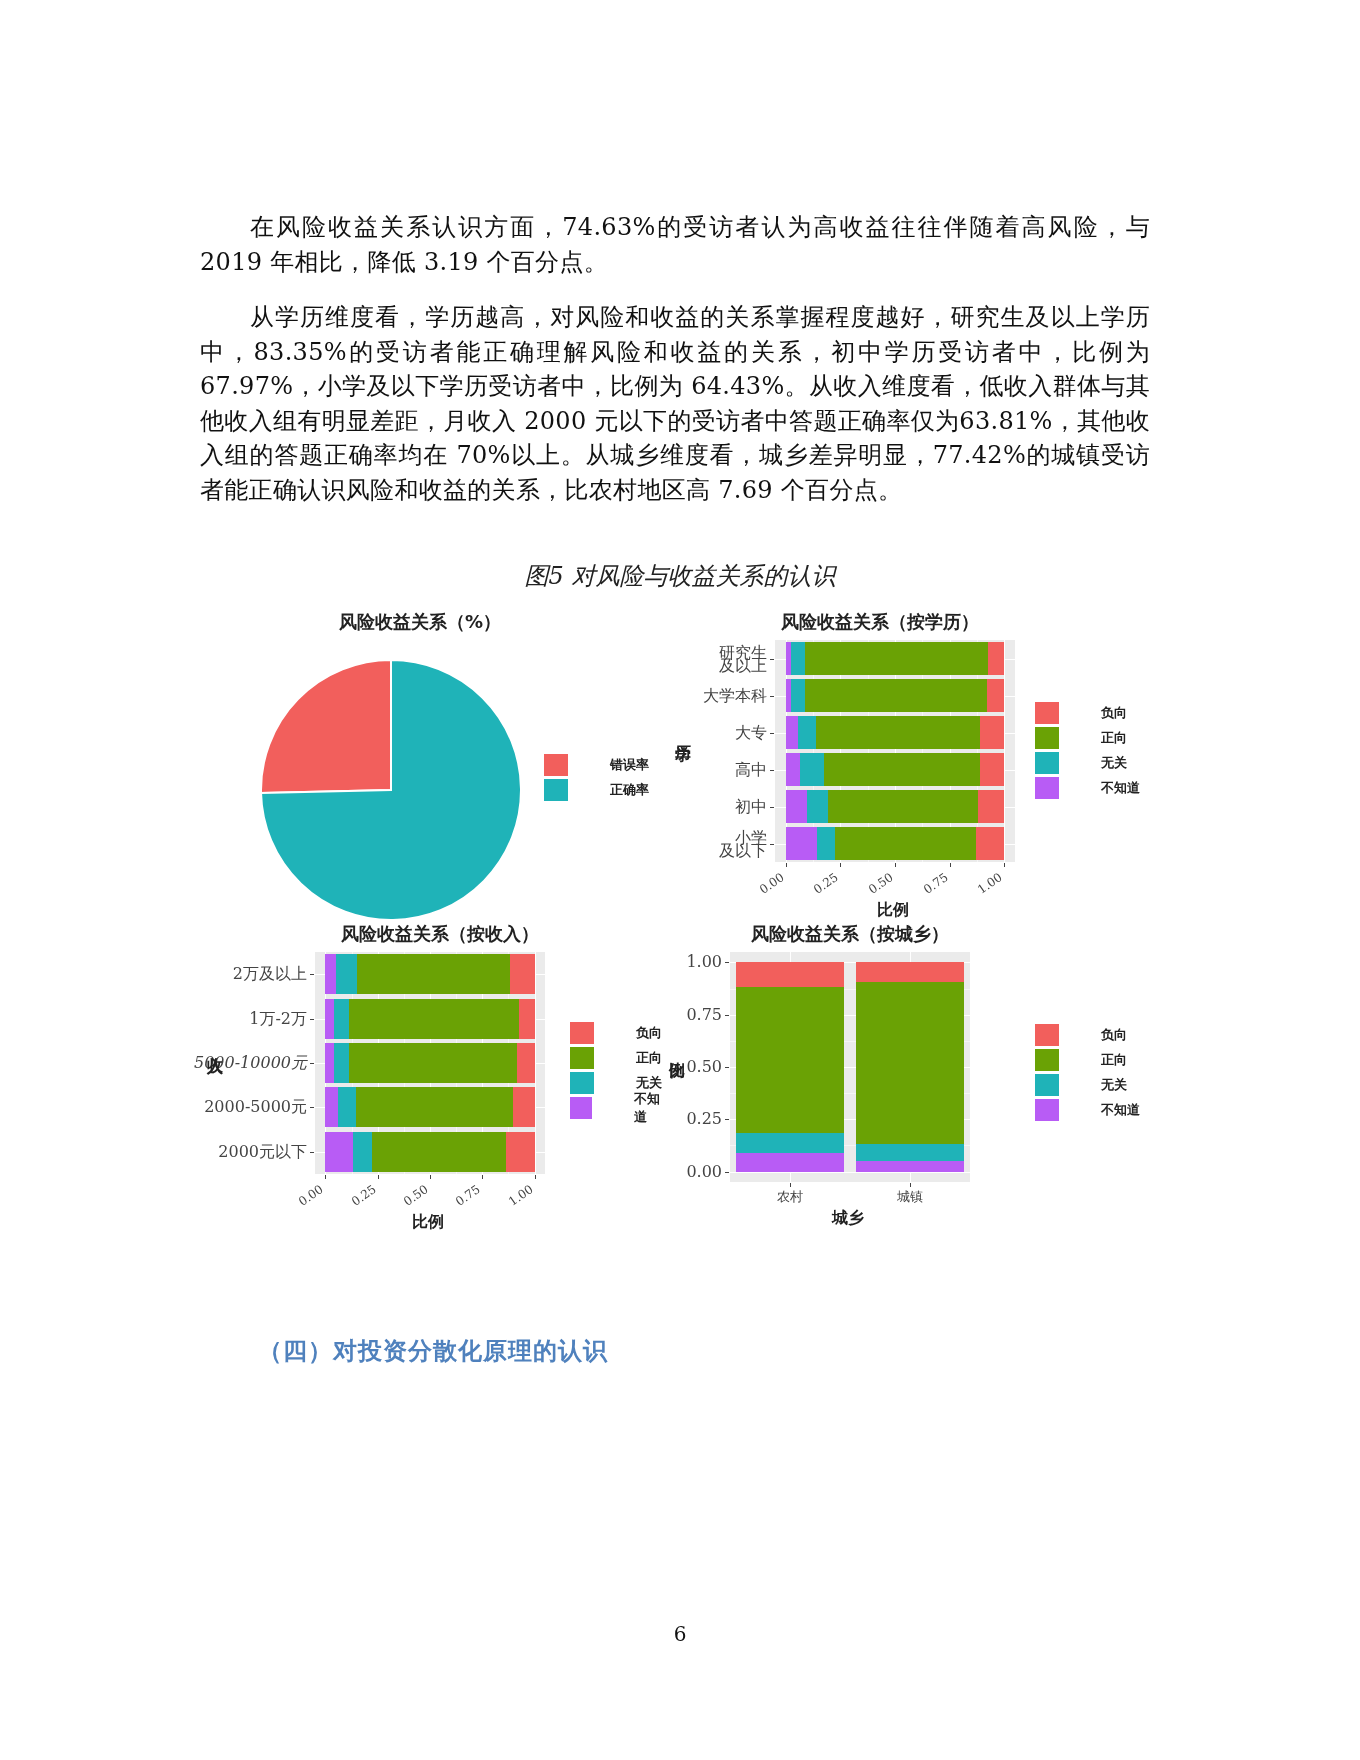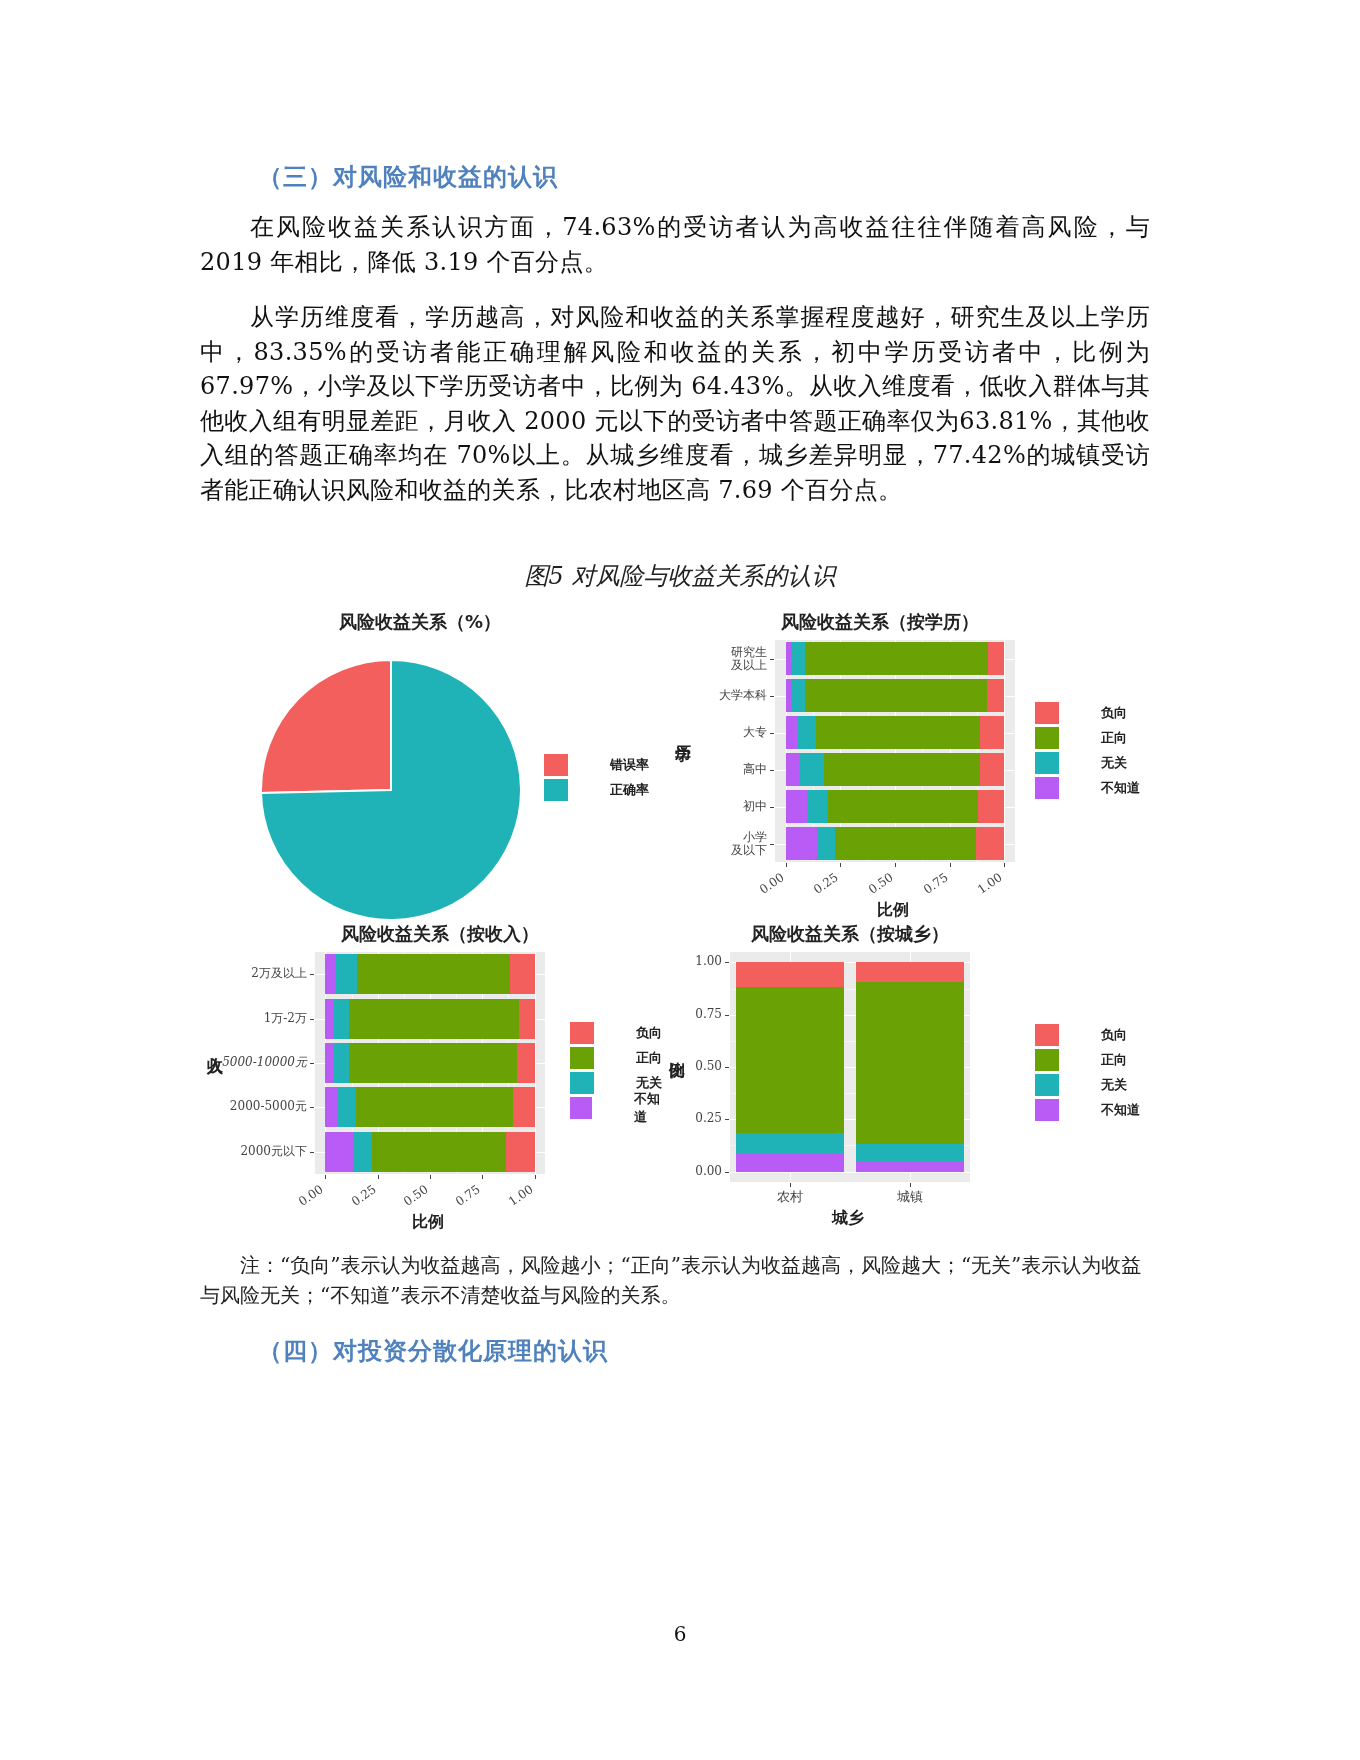--- a/index.html
+++ b/index.html
@@ -16,38 +16,37 @@
   .ctitle{position:absolute;font-family:"DejaVu Sans","Liberation Sans",sans-serif;font-weight:bold;
           font-size:18px;color:#222;text-align:center;white-space:nowrap;}
   .panel{position:absolute;background:#ebebeb;}
   .gridv{position:absolute;top:0;bottom:0;width:1px;background:#fff;}
   .gridv.minor{opacity:0.55;}
   .gridh{position:absolute;left:0;right:0;height:1px;background:#fff;}
   .gridh.minor{opacity:0.55;}
   .barrow{position:absolute;display:flex;}
   .barcol{position:absolute;display:flex;flex-direction:column-reverse;}
   .seg{height:100%;}
-  .ylab{position:absolute;font-size:12px;color:#444;text-align:right;line-height:13px;white-space:nowrap;}
+  .ylab{position:absolute;font-size:16px;color:#444;text-align:right;line-height:13px;white-space:nowrap;}
   .tick{position:absolute;background:#444;}
   .xlab{position:absolute;font-size:12px;color:#444;white-space:nowrap;transform:rotate(-35deg);transform-origin:right top;}
   .axtitle{position:absolute;font-family:"DejaVu Sans","Liberation Sans",sans-serif;font-weight:bold;font-size:16px;color:#222;white-space:nowrap;}
   .axtitle.vert{writing-mode:vertical-rl;}
   .legend{position:absolute;}
   .lg-item{display:flex;align-items:center;height:25px;margin-bottom:0px;gap:30px;}
   .lg-sw{width:24px;height:22px;margin-right:12px;}
   .lg-lbl{font-size:13px;color:#222;font-weight:bold;}
   .note{position:absolute;left:200px;width:950px;font-size:20px;line-height:30px;text-indent:40px;color:#222;}
   .pagenum{position:absolute;left:0;width:1360px;text-align:center;top:1622px;font-size:20px;}
 </style>
 </head>
 <body>
 
 <div class="page">
 
-  <div class="h3" style="top:161px;">（三）对风险和收益的认识</div>
 
   <div class="para" style="top:210px;">在风险收益关系认识方面，74.63%的受访者认为高收益往往伴随着高风险，与 2019 年相比，降低 3.19 个百分点。</div>
   <div class="para" style="top:300px;">从学历维度看，学历越高，对风险和收益的关系掌握程度越好，研究生及以上学历中，83.35%的受访者能正确理解风险和收益的关系，初中学历受访者中，比例为 67.97%，小学及以下学历受访者中，比例为 64.43%。从收入维度看，低收入群体与其他收入组有明显差距，月收入 2000 元以下的受访者中答题正确率仅为63.81%，其他收入组的答题正确率均在 70%以上。从城乡维度看，城乡差异明显，77.42%的城镇受访者能正确认识风险和收益的关系，比农村地区高 7.69 个百分点。</div>
 
   <div class="caption">图5 对风险与收益关系的认识</div>
 
   <div class="chart" id="chart-pie" style="left:240px;top:600px;width:420px;height:330px;">
     <div class="ctitle" style="left:0;width:360px;top:10px;">风险收益关系（%）</div>
     <svg id="pie-svg" style="position:absolute;left:16px;top:55px;" width="270" height="270">
         <path d="M135,135 L5.0351282877443,138.0219399095481 A130,130 0 0 1 135,5 Z" fill="#f25f5c" stroke="#fff" stroke-width="2"></path>
@@ -334,19 +333,18 @@
           <div class="lg-sw" style="background:#1fb3b8;"></div>
           <span class="lg-lbl">无关</span>
         </div>
         <div class="lg-item">
           <div class="lg-sw" style="background:#b85cf5;"></div>
           <span class="lg-lbl">不知道</span>
         </div>
       </div>
     </div>
 
-  <div class="note" style="top:1250px;">注：“负向”表示认为收益越高，风险越小；“正向”表示认为收益越高，风险越大；“无关”表示认为收益与风险无关；“不知道”表示不清楚收益与风险的关系。</div>
 
   <div class="h3" style="top:1335px;">（四）对投资分散化原理的认识</div>
 
 
   <div class="pagenum">6</div>
 </div>
 
 </body></html>

